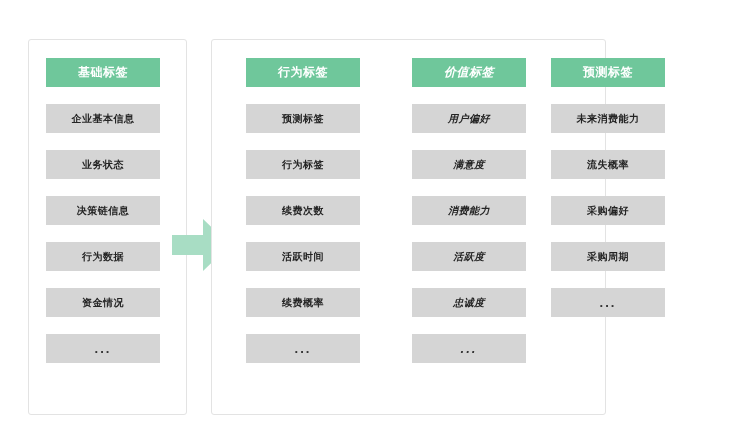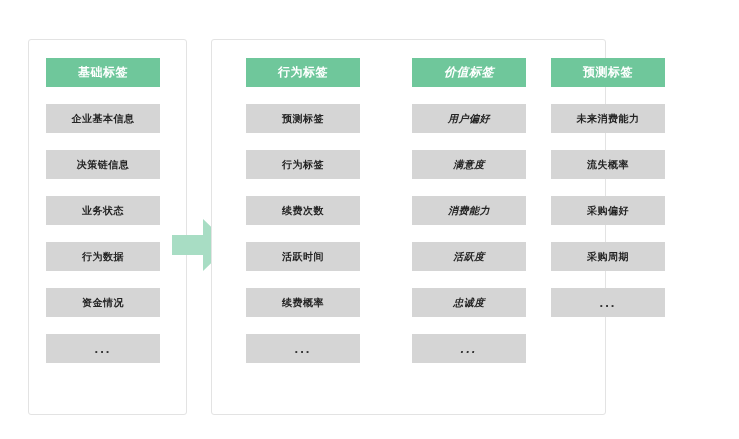--- a/index.html
+++ b/index.html
@@ -93,22 +93,22 @@
 </style>
 </head>
 <body>
 
 <div id="diagram">
 
   <div class="panel" id="panel-basic">
     <div class="column" id="col-basic">
       <div class="chip header">基础标签</div>
       <div class="chip item">企业基本信息</div>
+      <div class="chip item">业务状态</div>
       <div class="chip item">决策链信息</div>
-      <div class="chip item">业务状态</div>
       <div class="chip item">行为数据</div>
       <div class="chip item">资金情况</div>
       <div class="chip item ellipsis">...</div>
     </div>
   </div>
 
   <div id="flow-arrow">
     <svg width="58" height="56" viewBox="0 0 58 56" xmlns="http://www.w3.org/2000/svg">
       <path d="M0 18 L31 18 L31 2 L58 28 L31 54 L31 38 L0 38 Z" fill="#a8ddc4"></path>
     </svg>

